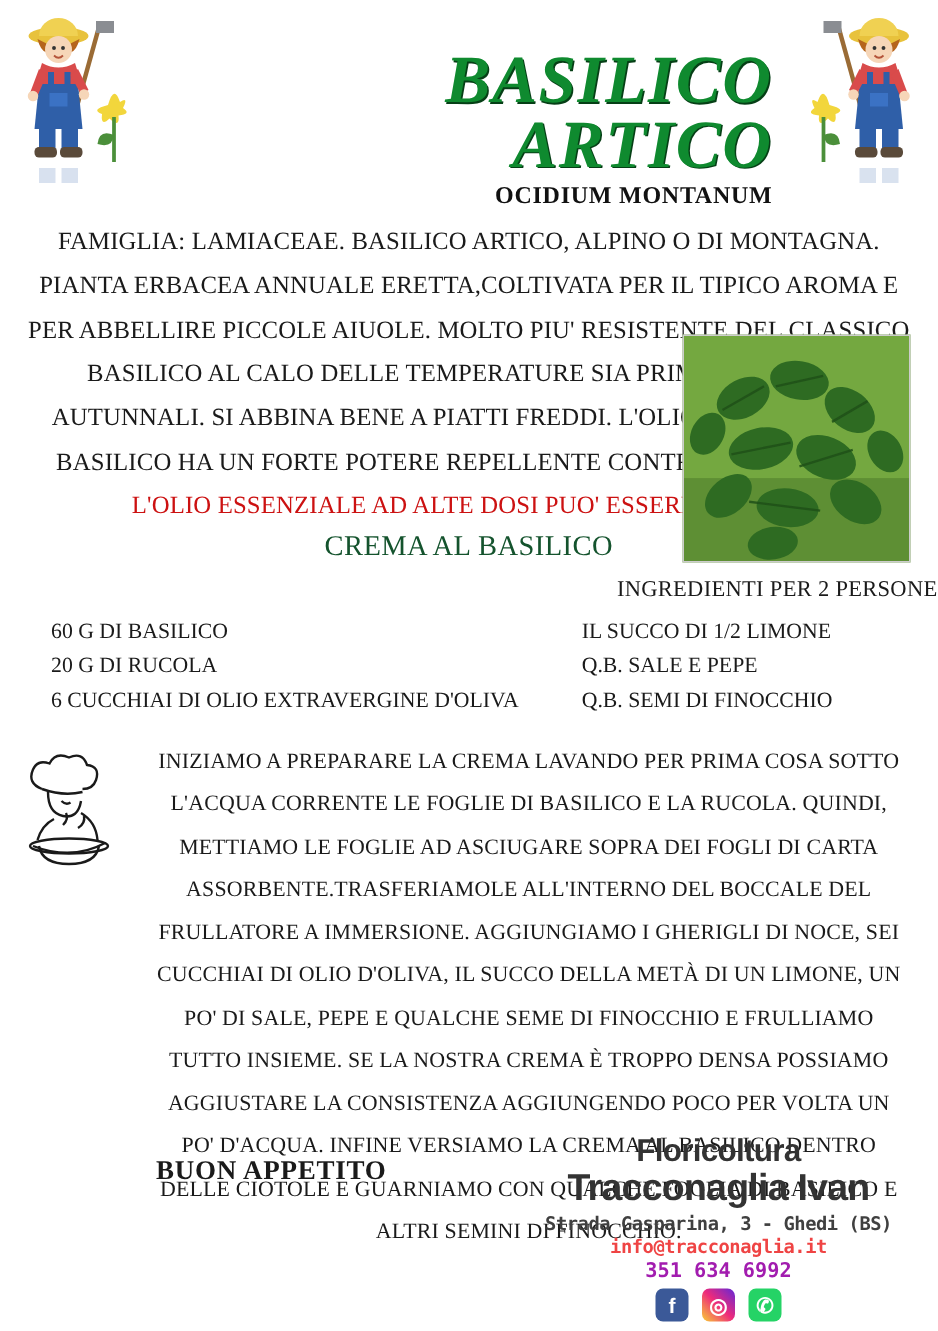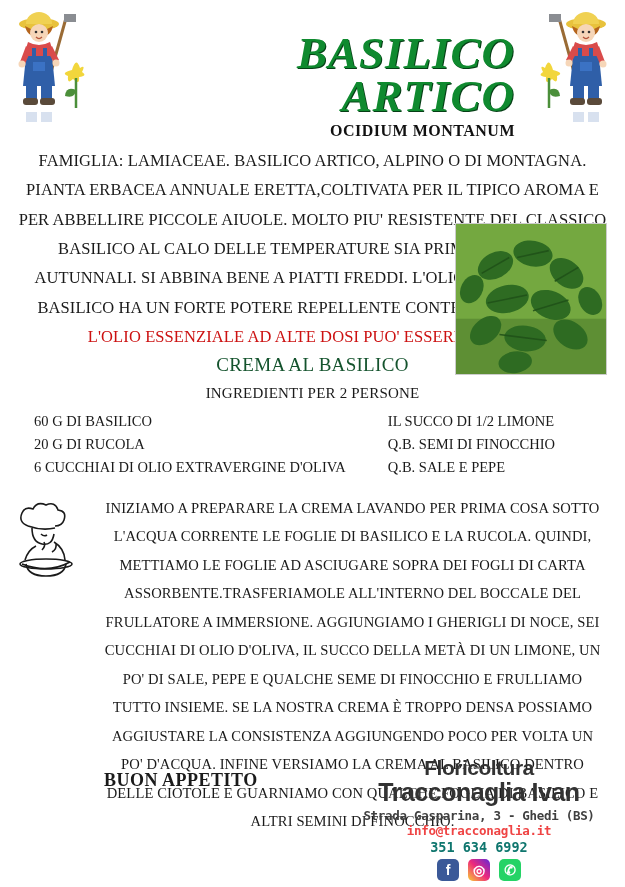--- a/index.html
+++ b/index.html
@@ -80,21 +80,21 @@
   }
 
   .recipe-title {
     text-align: center;
     color: #14532d;
     font-size: 19px;
     margin: 2px 0 0 0;
     letter-spacing: 0.3px;
   }
   .servings {
-    text-align: center;
+    text-align: right;
     font-size: 15px;
     margin: 9px 0 0 0;
     letter-spacing: 0.2px;
   }
 
   
   .ingredients {
     display: flex;
     margin: 8px 0 0 0;
     padding: 0 16px 0 34px;
@@ -163,21 +163,21 @@
     font-family: "DejaVu Sans Mono", monospace;
     font-size: 12.5px;
     font-weight: bold;
     color: #ef4444;
     letter-spacing: -0.3px;
   }
   .brand-phone {
     font-family: "DejaVu Sans Mono", monospace;
     font-size: 13.5px;
     font-weight: bold;
-    color: #0f766e;
+    color: #a21caf;
     margin-top: 1px;
   }
   .socials {
     margin-top: 4px;
     display: flex;
     justify-content: center;
     gap: 9px;
   }
   .social {
     width: 22px; height: 22px;
@@ -320,22 +320,22 @@
 <div class="servings">INGREDIENTI PER 2 PERSONE</div>
 
 <div class="ingredients">
   <div class="ing-col left">
     <div class="ing-item">60 G DI BASILICO</div>
     <div class="ing-item">20 G DI RUCOLA</div>
     <div class="ing-item">6 CUCCHIAI DI OLIO EXTRAVERGINE D'OLIVA</div>
   </div>
   <div class="ing-col right">
     <div class="ing-item">IL SUCCO DI 1/2 LIMONE</div>
+    <div class="ing-item">Q.B. SALE E PEPE</div>
     <div class="ing-item">Q.B. SEMI DI FINOCCHIO</div>
-    <div class="ing-item">Q.B. SALE E PEPE</div>
   </div>
 </div>
 
 <div class="method-wrap">
   <svg class="chef" viewBox="0 0 80 80">
     <g fill="none" stroke="#1a1a1a" stroke-width="1.6">
 
       <path d="M20 24 q-10 -4 -6 -13 q3 -7 11 -4 q4 -8 13 -4 q9 -4 12 5 q9 1 6 10 q-2 6 -9 6"></path>
       <path d="M20 24 q14 5 27 2"></path>
 

